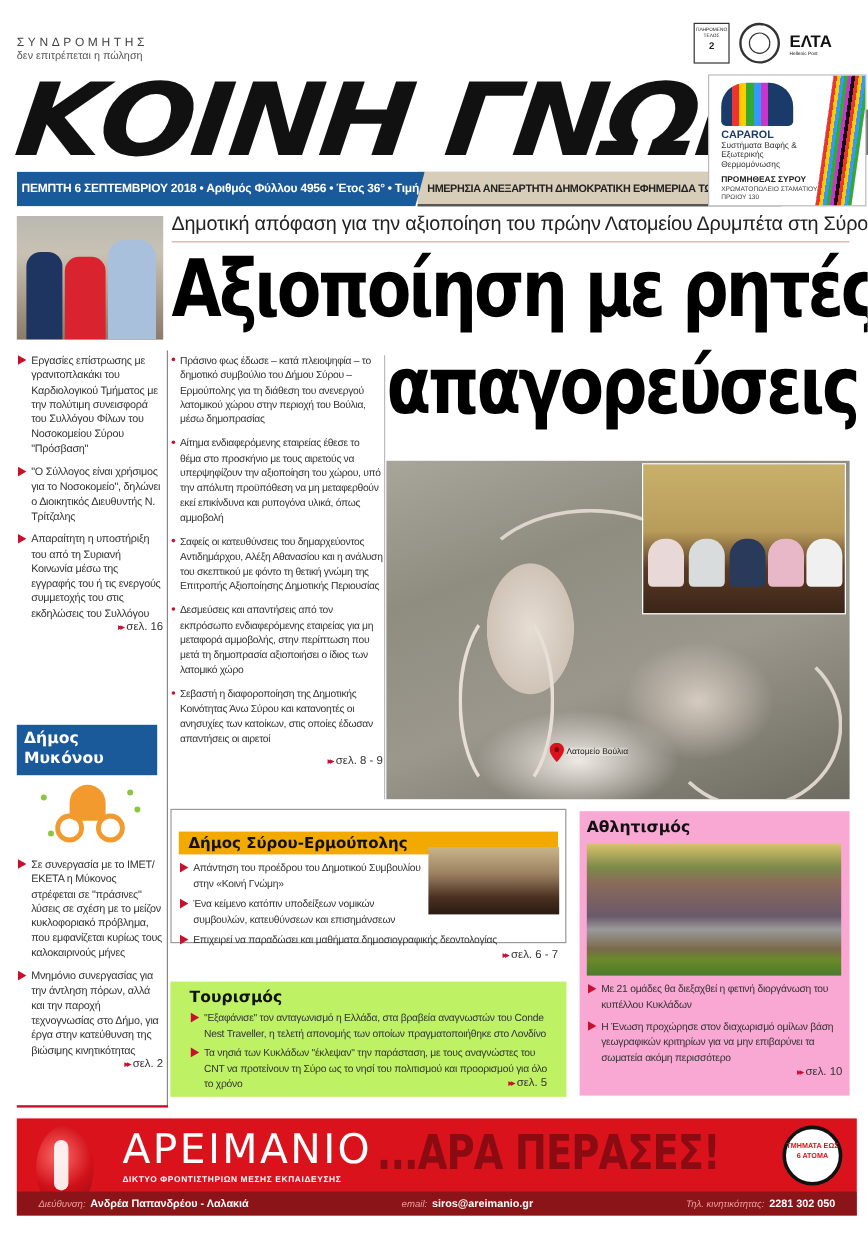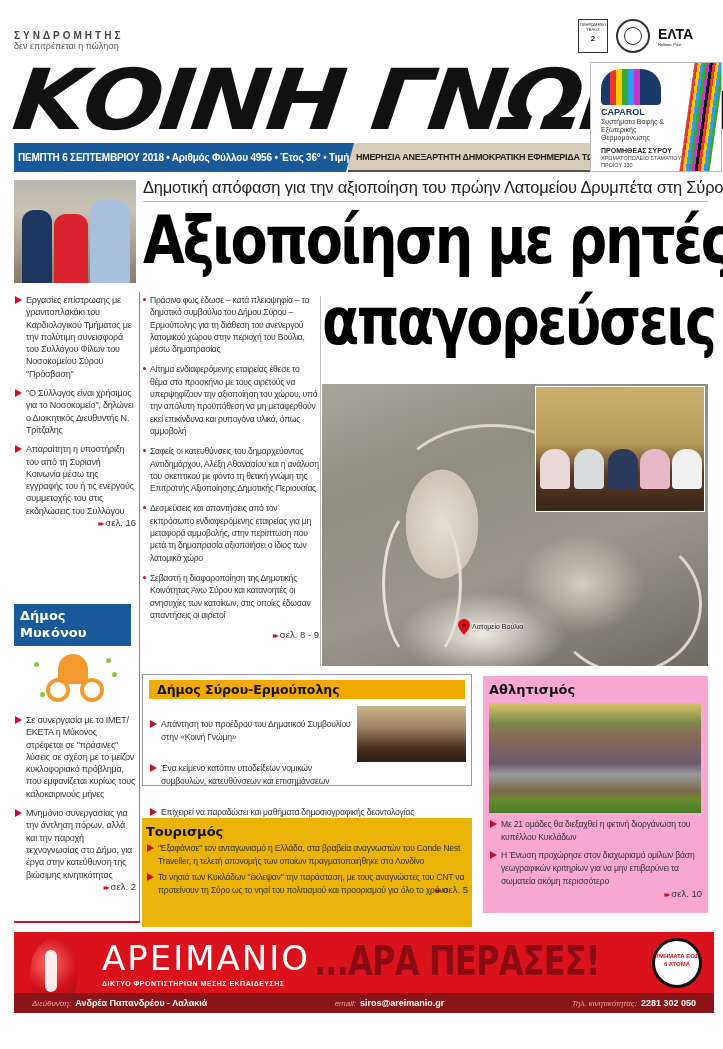--- a/index.html
+++ b/index.html
@@ -1,21 +1,21 @@
 <!DOCTYPE html>
 <html><head>
 <meta charset="utf-8">
 <style>
   * { box-sizing: border-box; margin: 0; padding: 0; }
   body { width: 723px; height: 1049px; background: #fff; font-family: "Liberation Sans", sans-serif; color: #222; position: relative; overflow: hidden; }
   .abs { position: absolute; }
 
   
   .subscriber { left: 14px; top: 30px; width: 140px; }
-  .subscriber .l1 { font-size: 10px; letter-spacing: 3px; color: #444; font-weight: bold; }
+  .subscriber .l1 { font-size: 10px; letter-spacing: 3px; color: #444; font-weight: normal; }
   .subscriber .l2 { font-size: 9px; color: #555; margin-top: 0; }
   .masthead-title { left: 14px; top: 60px; width: 560px; height: 80px; font-family: "DejaVu Sans", sans-serif; font-weight: bold; font-style: italic; font-size: 84px; line-height: 80px; letter-spacing: -3px; color: #111; transform: scaleX(1.12) skewX(-6deg); transform-origin: left; white-space: nowrap; }
   .dateline { left: 14px; top: 143px; width: 562px; height: 29px; display: flex; }
   .dateline .blue { background: #1a5a9a; color: #fff; font-size: 10px; font-weight: bold; display: flex; align-items: center; padding-left: 4px; width: 340px; clip-path: polygon(0 0,100% 0, calc(100% - 8px) 100%, 0 100%); white-space: nowrap; letter-spacing: -0.2px; }
   .dateline .beige { background: #d8cdb8; color: #222; font-size: 9px; font-weight: bold; display: flex; align-items: center; padding-left: 8px; flex: 1; white-space: nowrap; margin-left: -6px; letter-spacing: -0.3px; border-bottom: 2px solid #555; }
 
   .badges { left: 578px; top: 16px; width: 145px; height: 40px; display: flex; gap: 8px; align-items: center; }
   .badge-tax { width: 30px; height: 34px; border: 1px solid #333; font-size: 4px; text-align: center; line-height: 5px; padding-top: 2px; }
   .badge-tax b { font-size: 8px; display: block; margin-top: 4px; }
   .badge-seal { width: 34px; height: 34px; border-radius: 50%; border: 2px solid #333; position: relative; }
@@ -69,27 +69,27 @@
       radial-gradient(ellipse 90px 70px at 260px 200px, #d6cbc0 0%, transparent 70%),
       linear-gradient(160deg,#a8a59b 0%,#8f8c80 30%,#9b978d 60%,#6d6a60 100%);
       overflow: hidden; }
   .aerial .road { position:absolute; border: 3px solid #e7dfd6; border-radius: 50%; }
   .inset-photo { left: 535px; top: 386px; width: 170px; height: 126px; background: linear-gradient(180deg,#c8b06a 0%,#b89c5a 45%,#5a3a25 70%,#3a2518 100%); border: 1px solid #fff; overflow: hidden; }
   .inset-photo .man { position:absolute; bottom: 22px; width: 30px; height: 40px; border-radius: 14px 14px 4px 4px; }
   .map-pin { left: 458px; top: 619px; width: 12px; height: 16px; }
   .map-label { left: 472px; top: 623px; font-size: 7px; color: #222; background: rgba(255,255,255,0.3); }
 
   
-  .syros-box { left: 142px; top: 674px; width: 330px; height: 112px; border: 1px solid #999; padding: 5px 6px; }
+  .syros-box { left: 142px; top: 674px; width: 330px; height: 112px; border: 1px solid #999; padding: 18px 6px; }
   .syros-title { background: #f2a900; font-family: "DejaVu Sans", sans-serif; font-weight: bold; font-size: 12.5px; color: #111; padding: 2px 8px; height: 19px; }
-  .syros-box .bullets li { font-size: 8.6px; line-height: 12.5px; margin-top: 19px; }
+  .syros-box .bullets li { font-size: 8.6px; line-height: 12.5px; margin-top: 5px; }
   .syros-photo { left: 357px; top: 706px; width: 109px; height: 56px; background: linear-gradient(180deg,#c9b58a 0%,#9a8060 40%,#4a3020 75%,#2a1a12 100%); overflow: hidden; }
 
   
-  .tour-box { left: 142px; top: 818px; width: 330px; height: 109px; background: #eab308; padding: 6px 4px; }
+  .tour-box { left: 142px; top: 818px; width: 330px; height: 96px; background: #bef264; padding: 6px 16px; }
   .tour-title { font-family: "DejaVu Sans", sans-serif; font-weight: bold; font-size: 13px; color: #111; }
   .tour-box .bullets li { font-size: 8.6px; line-height: 13px; margin-top: 3px; }
 
   
   .sport-box { left: 483px; top: 676px; width: 225px; height: 237px; background: #f9a8d4; padding: 6px 6px; }
   .sport-title { font-family: "DejaVu Sans", sans-serif; font-weight: bold; font-size: 13px; color: #111; }
   .sport-photo { margin-top: 6px; width: 212px; height: 110px; background: linear-gradient(180deg,#d9c46a 0%,#7c8a4a 18%,#8a6a5a 30%,#6a5a6a 55%,#9a9a9a 65%,#7a6a4a 80%,#6a8a2a 88%,#4a7a2a 100%); position: relative; overflow: hidden; }
   .sport-box .bullets li { font-size: 8.6px; line-height: 13px; margin-top: 5px; }
 
   

